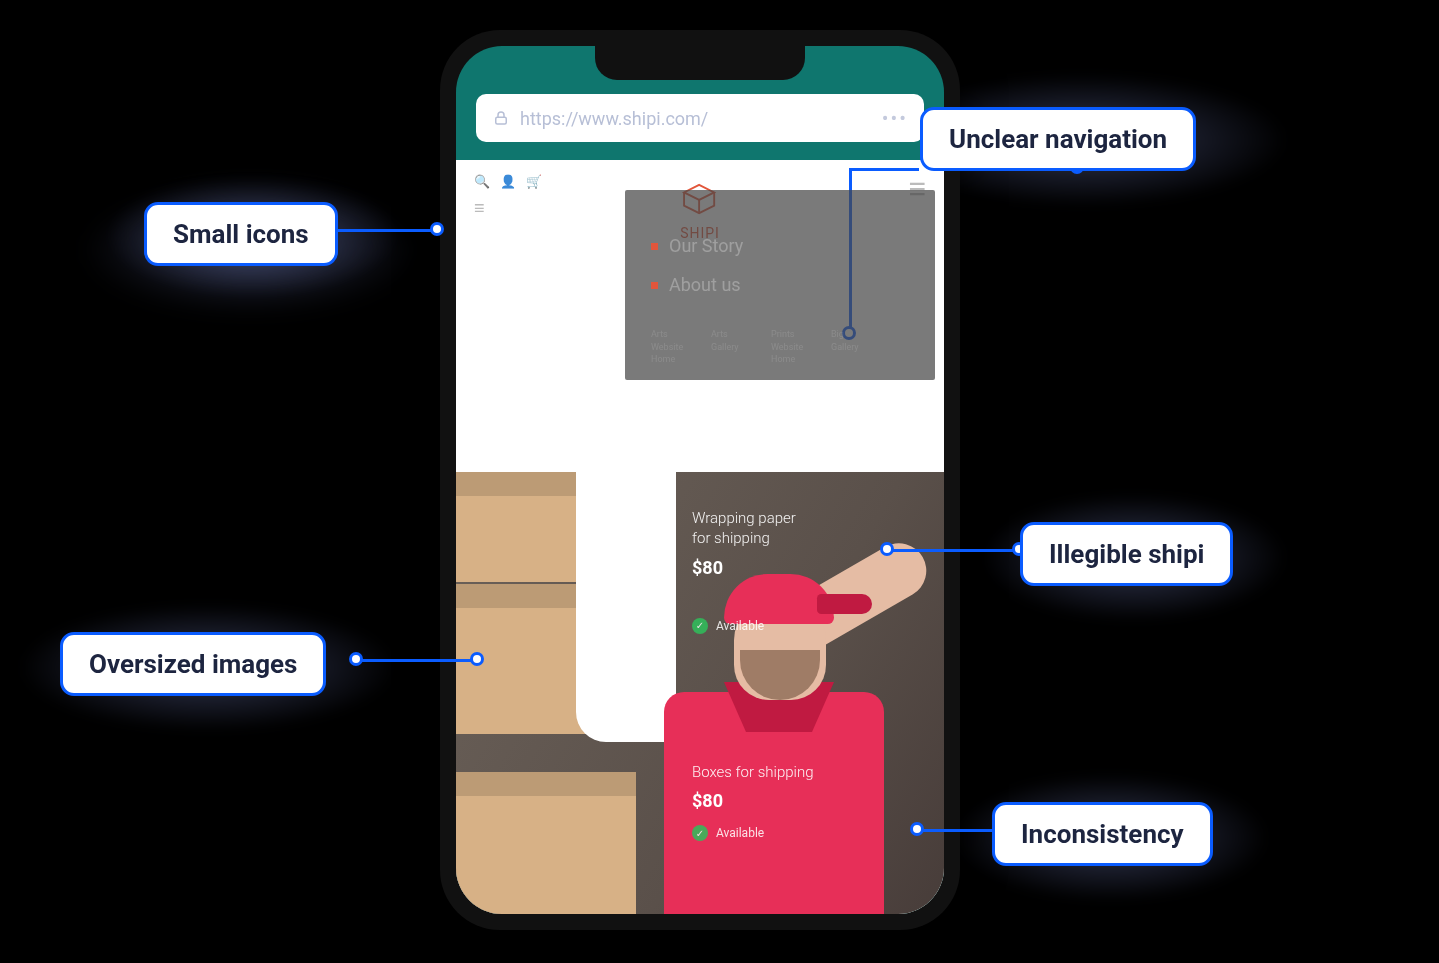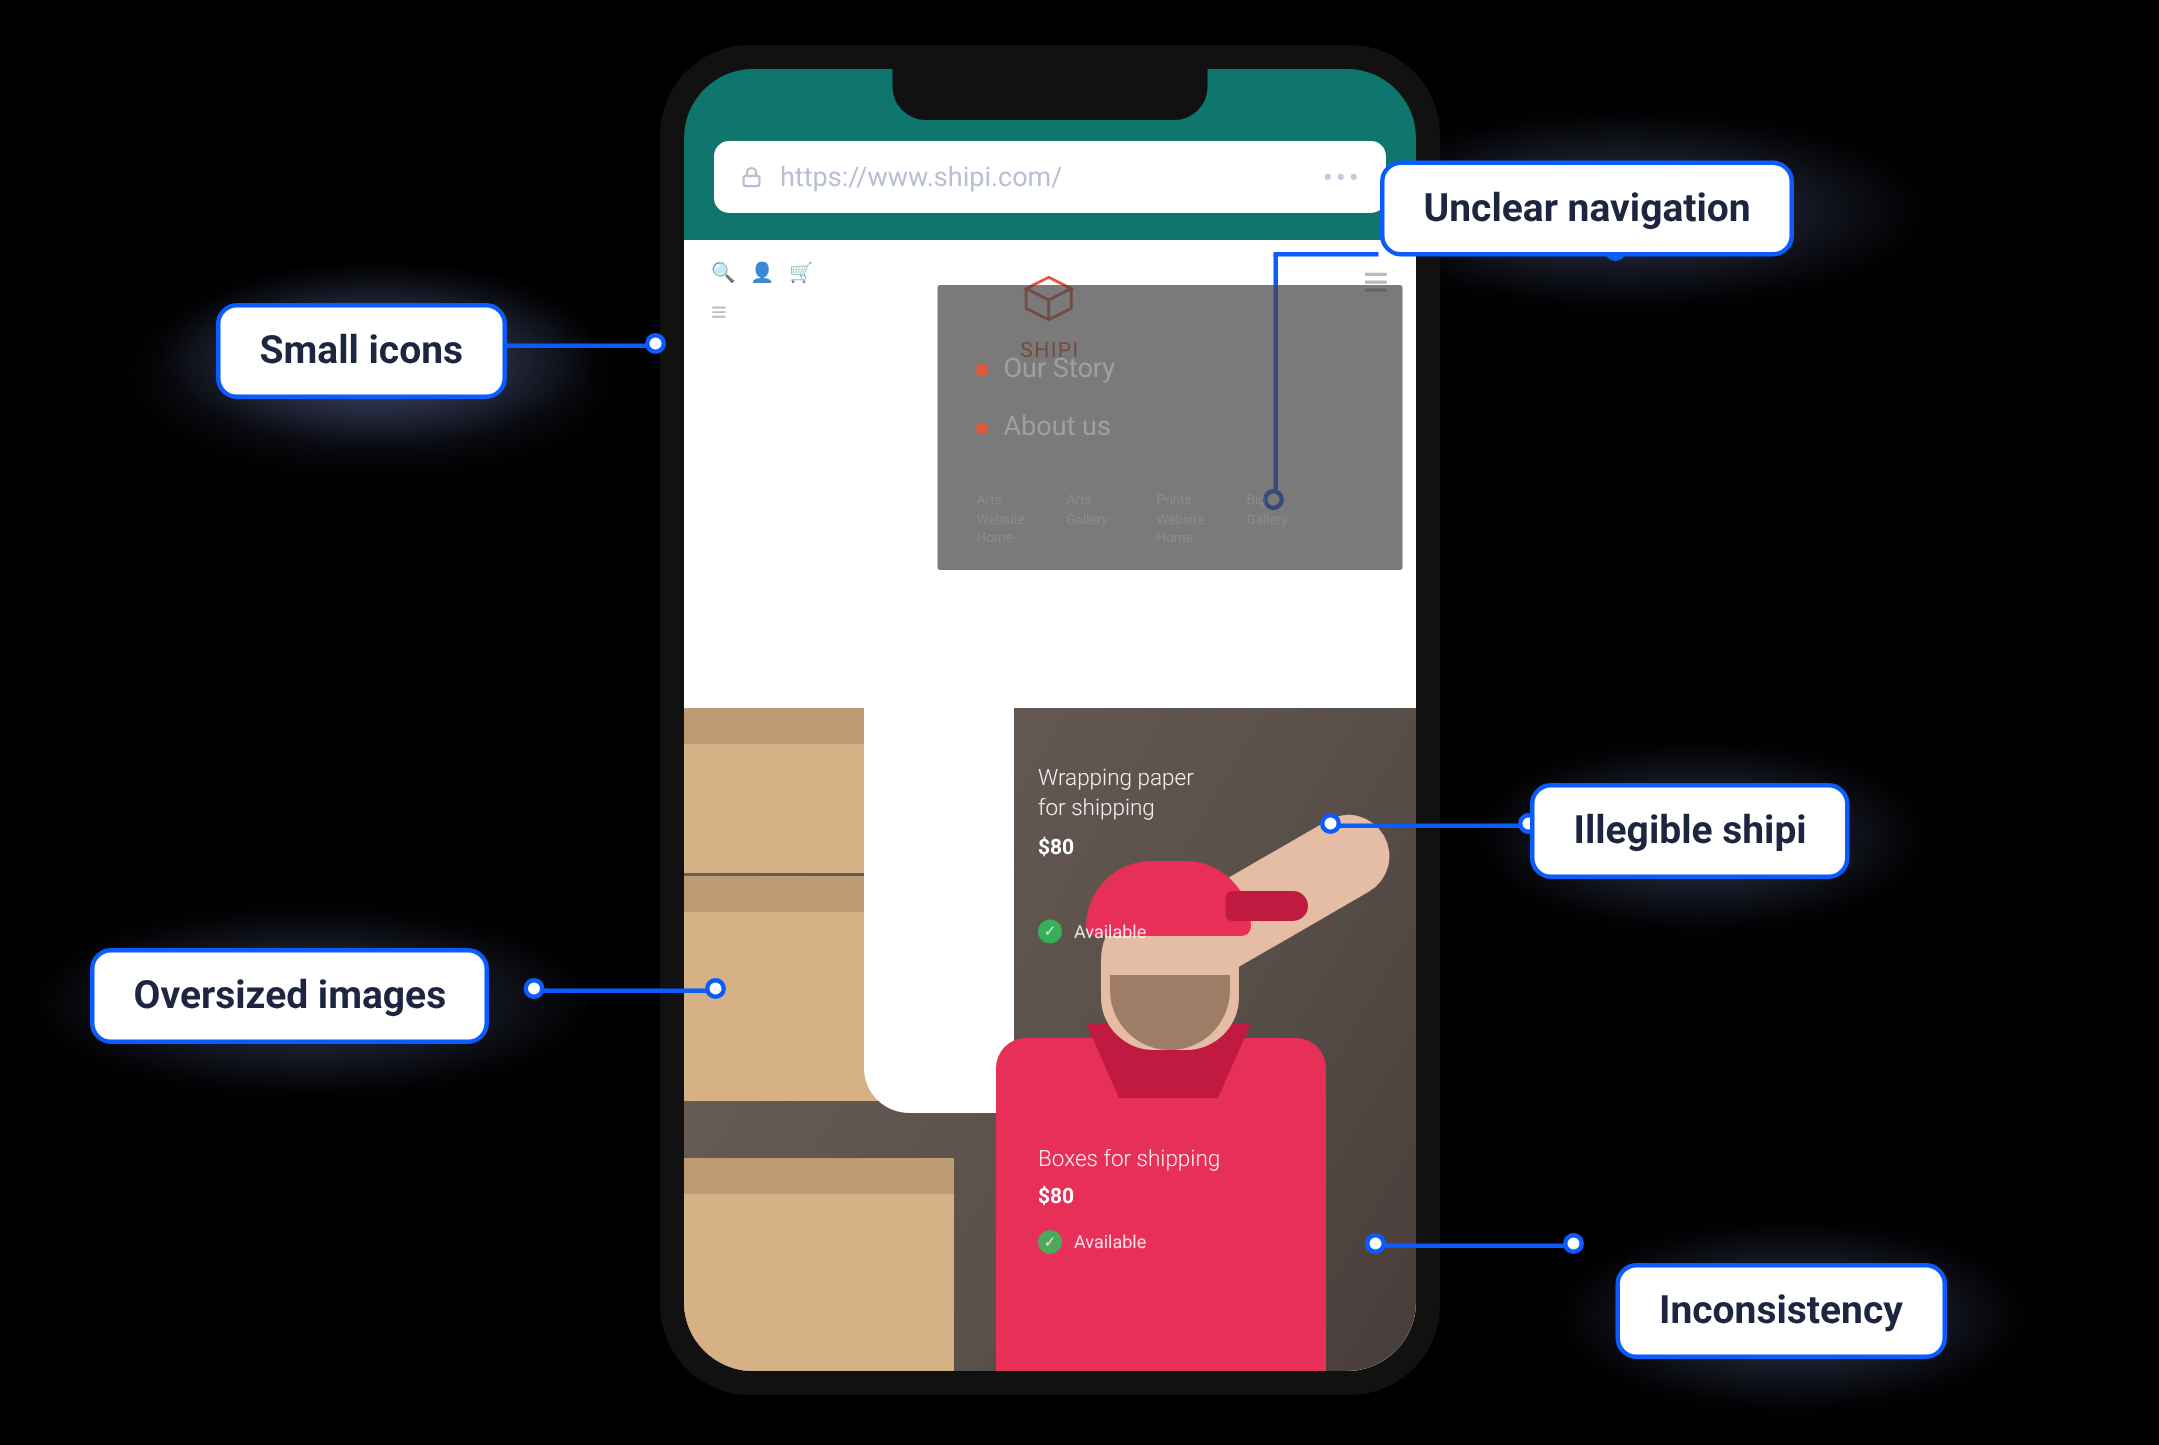--- a/index.html
+++ b/index.html
@@ -243,21 +243,21 @@
   }
 
   .product-text {
     position: absolute;
     left: 236px;
     color: #fff;
   }
   .product-text.p1 { top: 36px; }
   .product-text.p2 { top: 290px; }
   .product-text .title { font-size: 15px; font-weight: 300; opacity: .92; line-height: 1.35; }
-  .product-text .price { font-size: 14px; font-weight: 700; margin-top: 8px; }
+  .product-text .price { font-size: 18px; font-weight: 700; margin-top: 8px; }
   .product-text .avail {
     margin-top: 40px;
     font-size: 12px;
     opacity: .85;
     display: flex;
     align-items: center;
     gap: 8px;
   }
   .product-text.p2 .avail { margin-top: 14px; }
   .check-badge {
@@ -310,21 +310,21 @@
 
   .c-unclear { left: 920px; top: 107px; }
   .c-unclear .shadow-blob { left:-40px; top:-35px; width:400px; height:130px; }
 
   .c-oversized { left: 60px; top: 632px; }
   .c-oversized .shadow-blob { left:-40px; top:-30px; width:370px; height:125px; }
 
   .c-illegible { left: 1020px; top: 522px; }
   .c-illegible .shadow-blob { left:-40px; top:-30px; width:300px; height:125px; }
 
-  .c-inconsistency { left: 1077px; top: 802px; margin-top: 40px; }
+  .c-inconsistency { left: 992px; top: 802px; }
   .c-inconsistency .shadow-blob { left:-40px; top:-30px; width:310px; height:125px; }
 
 </style>
 </head>
 <body>
 
 <div class="sb-si-extra"></div>
 
 <div class="phone">
   <div class="phone-inner">

